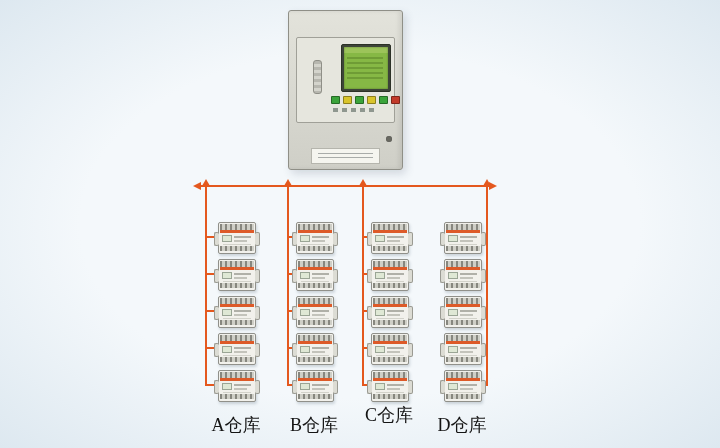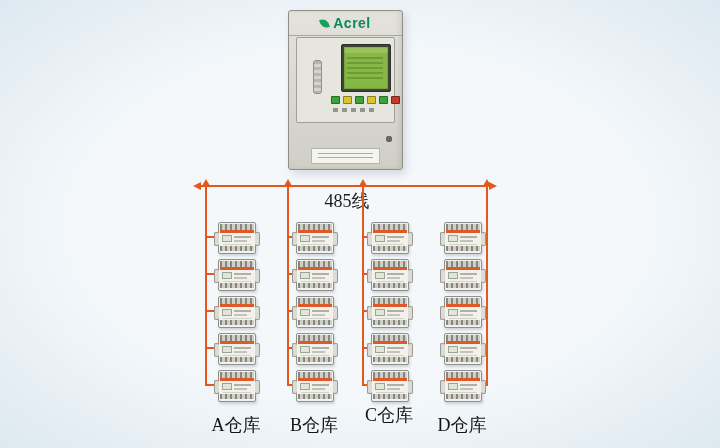--- a/index.html
+++ b/index.html
@@ -89,24 +89,20 @@
   
   .col-label{position:absolute;width:80px;text-align:center;
     font-family:"Liberation Serif","DejaVu Serif",serif;font-size:18px;color:#141414}
 </style>
 </head>
 <body>
 
 <div class="stage">
 
   <div class="cabinet">
-    <div class="cab-head">
-      <span class="leaf"></span>
-      <span class="brand">Acrel</span>
-    </div>
     <div class="cab-panel">
       <div class="slot"></div>
       <div class="screen">
         <div class="scr-inner"></div>
       </div>
       <div class="btn-row">
         <i class="b-g"></i>
         <i class="b-y"></i>
         <i class="b-g"></i>
         <i class="b-y"></i>
@@ -117,21 +113,20 @@
     </div>
     <div class="cab-door">
       <div class="lock"></div>
       <div class="label-strip"></div>
     </div>
   </div>
 
   <div class="bus-line"></div>
   <div class="arr-left"></div>
   <div class="arr-right"></div>
-  <div class="bus-label">485线</div>
 
   <div id="gen-layer">
       <div class="trunk" style="left: 205px; top: 186px; height: 200px;"></div>
       <div class="arr-up" style="left: 202px; top: 179px;"></div>
       <div class="stub" style="left: 206px; top: 236px; width: 12px;"></div>
       <div class="device" style="left: 218px; top: 222px;">
         <div class="d-top"></div>
         <div class="d-accent"></div>
         <div class="d-mid">
           <i class="scr"></i>

